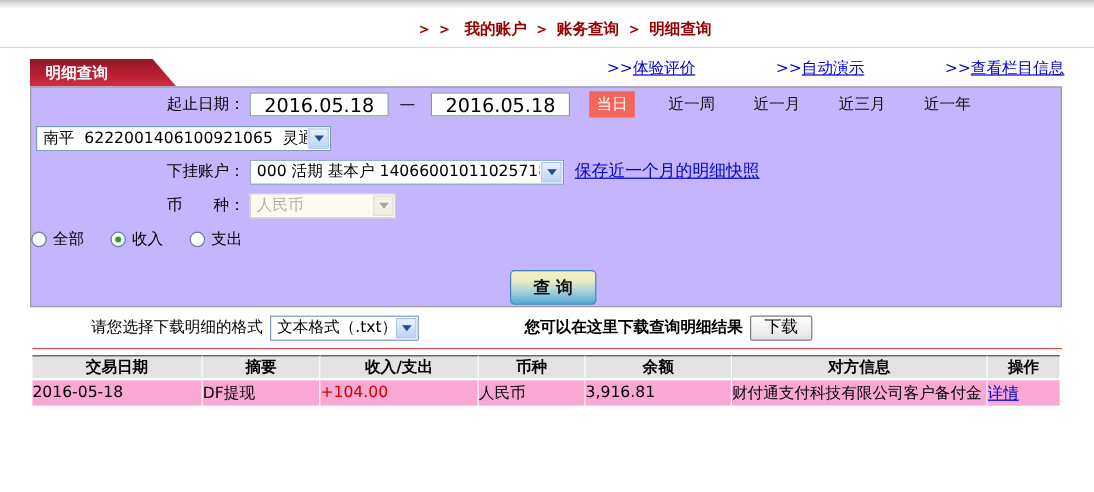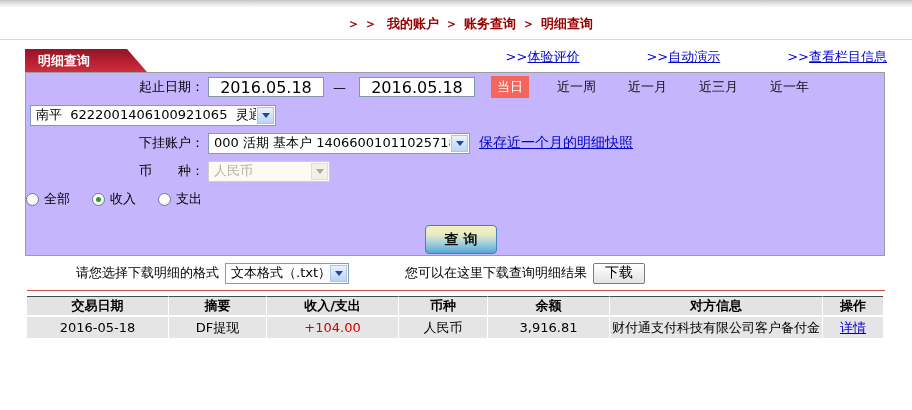--- a/index.html
+++ b/index.html
@@ -55,30 +55,30 @@
            background:radial-gradient(circle at 35% 35%, #ffffff 45%, #dfe7ee);
            display:inline-flex; align-items:center; justify-content:center; margin-right:5px; flex-shrink:0; }
   .radio.checked::after { content:""; width:5px; height:5px; border-radius:50%; background:#2d9b2d; }
 
   .query-btn { display:flex; align-items:center; justify-content:center; margin:12px 0 0 399px;
                width:72px; height:29px; border:1px solid #3d85bd; border-radius:4px;
                background:linear-gradient(180deg,#f4f0bf 0%,#e9ecc0 30%,#a8d2de 62%,#55a6d4 100%);
                font-size:14px; font-weight:bold; color:#101010; cursor:pointer; white-space:pre; }
 
   .download-row { display:flex; align-items:center; height:34px; padding-left:76px; font-size:13px; }
-  .dl-hint { margin-left:56px; }
+  .dl-hint { margin-left:88px;font-weight:bold; }
   .download-btn { margin-left:6px; width:52px; height:21px; border:1px solid #7b7b7b; border-radius:2px;
                   background:linear-gradient(180deg,#ffffff 0%,#e3e3e3 100%); font-size:14px; font-family:inherit; cursor:pointer; }
 
   .red-line { margin:0 27px; border-top:1px solid #d34a4a; }
 
   .result-table { margin:5px 27px 0; width:856px; border-collapse:separate; border-spacing:0; font-size:13px; table-layout:fixed; }
   .result-table th { background:#e3e3e3; border-top:1px solid #4a4a4a; border-right:1px solid #fff; border-bottom:2px solid #fff;
                      height:19px; font-weight:bold; text-align:center; padding:0; font-size:13px; }
-  .result-table td { background:#e5e5e5; border-right:1px solid #fff; height:21px; text-align:center; padding:0; white-space:nowrap; overflow:hidden; }
+  .result-table td { background:#f9a8d4; border-right:1px solid #fff; height:21px; text-align:left; padding:0; white-space:nowrap; overflow:hidden; }
   .result-table th:last-child, .result-table td:last-child { border-right:none; }
   .amount { color:#cc0000; }
   .detail-link { color:#0000cc; text-decoration:underline; cursor:pointer; }
 </style>
 </head>
 <body>
 
 <div class="page">
 
   <div class="top-band"></div>

